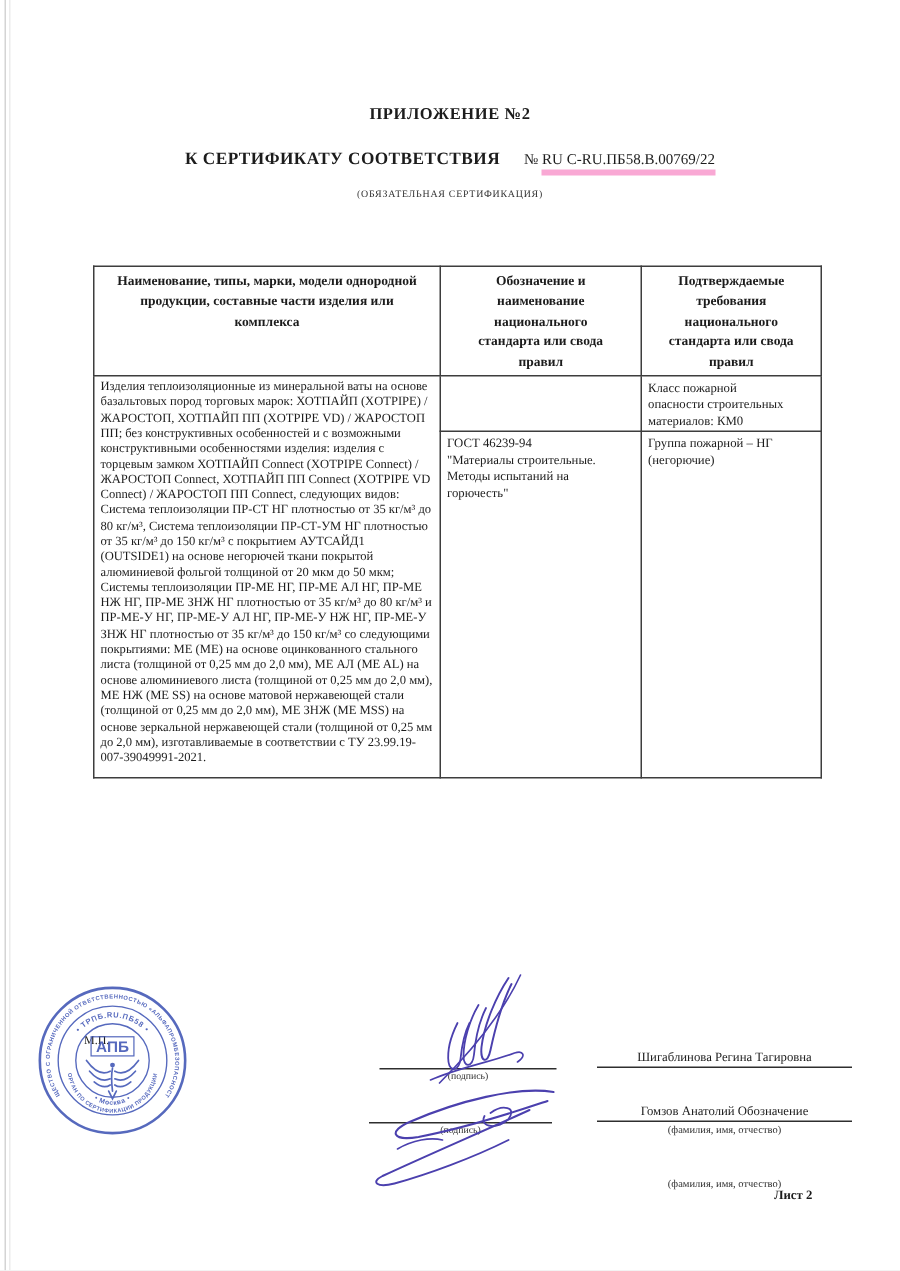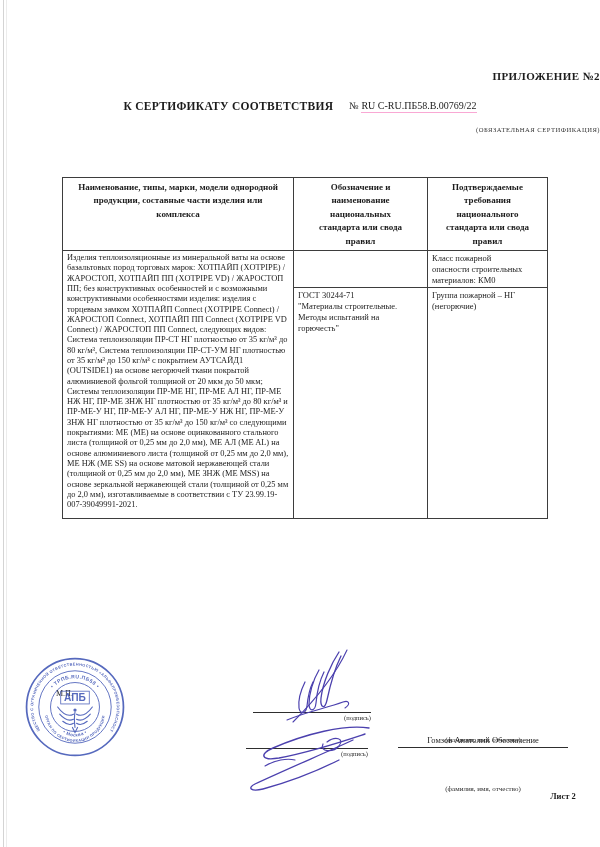--- a/index.html
+++ b/index.html
@@ -3,28 +3,28 @@
 <meta charset="utf-8">
 <style>
   html,body { margin:0; padding:0; background:#e9e9e9; }
   .page {
     position:relative; width:600px; height:847px; margin:0 auto;
     background:#ffffff; overflow:hidden;
     font-family:"Liberation Serif", serif; color:#1c1c1c;
   }
   .edge-line { position:absolute; top:0; height:100%; width:1px; }
   .abs { position:absolute; }
-  .center { text-align:right; }
+  .center { text-align:center; }
   .pre { white-space:pre-line; }
 
   .appendix-title { top:70px; left:0; width:600px; font-weight:bold; font-size:11px; letter-spacing:0.4px; }
-  .cert-row { top:100px; left:0; width:600px; display:flex; justify-content:center; align-items:flex-start; gap:16px; }
+  .cert-row { top:100px; left:0; width:600px; display:flex; justify-content:center; align-items:center; gap:16px; }
   .cert-title { font-weight:bold; font-size:11.5px; letter-spacing:0.3px; }
   .cert-no { font-size:10px; }
-  .cert-no .num { border-bottom:1px solid #f9a8d4; padding-bottom:1px; }
+  .cert-no .num { border-bottom:4px solid #f9a8d4; padding-bottom:1px; }
   .cert-type { top:126px; left:0; width:600px; font-size:6.6px; letter-spacing:0.5px; color:#333; }
   .subtitle { top:143px; left:0; width:600px; font-weight:bold; font-size:9.5px; line-height:13px; }
 
   .doc-table-wrap { top:177px; left:62px; }
   table.doc { border-collapse:collapse; table-layout:fixed; width:485px; }
   table.doc td { border:1px solid #3d3d3d; vertical-align:top; overflow:hidden; }
   td.hcell { font-weight:bold; font-size:9px; line-height:13.4px; text-align:center; padding:3px 3px 2px 3px; height:64px;margin-top:26px; }
   td.product { font-size:8.4px; line-height:10.3px; padding:2px 4px; text-align:left; }
   td.cell-sm { font-size:8.5px; line-height:10.8px; padding:2px 4px; }
   tr.rowA td { height:32px; }
@@ -41,21 +41,21 @@
   .sig-cap { font-size:6.5px; color:#2e2e2e; }
   .sig-cap1 { top:714px; left:253px; width:118px; }
   .sig-cap2 { top:750px; left:246px; width:122px; }
 
   .name-block { left:398px; width:170px; text-align:center; }
   .name-text { font-size:8.5px; border-bottom:1px solid #2e2e2e; padding-bottom:2px; }
   .name-cap { font-size:7px; padding-top:1px; color:#2e2e2e;margin-top:36px; }
   .name1 { top:699px; }
   .name2 { top:735px; }
 
-  .sheet-label { top:791px; left:528px; width:70px; text-align:center; font-size:8.5px; font-weight:bold; }
+  .sheet-label { top:791px; left:516px; width:70px; text-align:left; font-size:8.5px; font-weight:bold; }
 
   .stamp { top:656px; left:24px; width:102px; height:102px; opacity:0.88; }
   .signatures { top:648px; left:235px; width:170px; height:150px; }
 </style>
 </head>
 <body>
 
 <div class="page">
 
   <div class="edge-line" style="left:3px;background:#d4d4d4;"></div>
@@ -78,57 +78,58 @@
           <col style="width:134px">
           <col style="width:120px">
       </colgroup>
       <tbody>
           <tr>
         <td class="hcell pre">Наименование, типы, марки, модели однородной
 продукции, составные части изделия или
 комплекса</td>
         <td class="hcell pre">Обозначение и
 наименование
-национальных
+национального
 стандарта или свода
 правил</td>
         <td class="hcell pre">Подтверждаемые
 требования
 национального
 стандарта или свода
 правил</td>
       </tr>
       <tr class="rowA">
         <td class="product" rowspan="2">Изделия теплоизоляционные из минеральной ваты на основе базальтовых пород торговых марок: ХОТПАЙП (XOTPIPE) / ЖАРОСТОП, ХОТПАЙП ПП (XOTPIPE VD) / ЖАРОСТОП ПП; без конструктивных особенностей и с возможными конструктивными особенностями изделия: изделия с торцевым замком ХОТПАЙП Connect (XOTPIPE Connect) / ЖАРОСТОП Connect, ХОТПАЙП ПП Connect (XOTPIPE VD Connect) / ЖАРОСТОП ПП Connect, следующих видов: Система теплоизоляции ПР-СТ НГ плотностью от 35 кг/м³ до 80 кг/м³, Система теплоизоляции ПР-СТ-УМ НГ плотностью от 35 кг/м³ до 150 кг/м³ с покрытием АУТСАЙД1 (OUTSIDE1) на основе негорючей ткани покрытой алюминиевой фольгой толщиной от 20 мкм до 50 мкм; Системы теплоизоляции ПР-МЕ НГ, ПР-МЕ АЛ НГ, ПР-МЕ НЖ НГ, ПР-МЕ ЗНЖ НГ плотностью от 35 кг/м³ до 80 кг/м³ и ПР-МЕ-У НГ, ПР-МЕ-У АЛ НГ, ПР-МЕ-У НЖ НГ, ПР-МЕ-У ЗНЖ НГ плотностью от 35 кг/м³ до 150 кг/м³ со следующими покрытиями: МЕ (МЕ) на основе оцинкованного стального листа (толщиной от 0,25 мм до 2,0 мм), МЕ АЛ (ME AL) на основе алюминиевого листа (толщиной от 0,25 мм до 2,0 мм), МЕ НЖ (ME SS) на основе матовой нержавеющей стали (толщиной от 0,25 мм до 2,0 мм), МЕ ЗНЖ (ME MSS) на основе зеркальной нержавеющей стали (толщиной от 0,25 мм до 2,0 мм), изготавливаемые в соответствии с ТУ 23.99.19-007-39049991-2021.</td>
         <td class="cell-sm"></td>
         <td class="cell-sm pre">Класс пожарной
 опасности строительных
 материалов: КМ0</td>
       </tr>
       <tr class="rowB">
-        <td class="cell-sm pre">ГОСТ 30244-71
+        <td class="cell-sm pre">ГОСТ 46239-94
 "Материалы строительные.
 Методы испытаний на
 горючесть"</td>
         <td class="cell-sm pre">Группа пожарной – НГ
 (негорючие)</td>
       </tr>
     </tbody>
       </table>
   </div>
 
   <div class="abs mp">М.П.</div>
 
 
   <div class="abs sig-line sig-line1"></div>
   <div class="abs center sig-cap sig-cap1">(подпись)</div>
   <div class="abs sig-line sig-line2"></div>
   <div class="abs center sig-cap sig-cap2">(подпись)</div>
 
   <div class="abs name-block name1">
+    <div class="name-text">Шигаблинова Регина Тагировна</div>
     <div class="name-cap">(фамилия, имя, отчество)</div>
   </div>
   <div class="abs name-block name2">
     <div class="name-text">Гомзов Анатолий Обозначение</div>
     <div class="name-cap">(фамилия, имя, отчество)</div>
   </div>
 
   <svg class="abs stamp" viewBox="0 0 100 100">
     <defs>
       <path id="arcOuter" d="M 15.8,73 A 41,41 0 1 1 84.2,73"></path>

